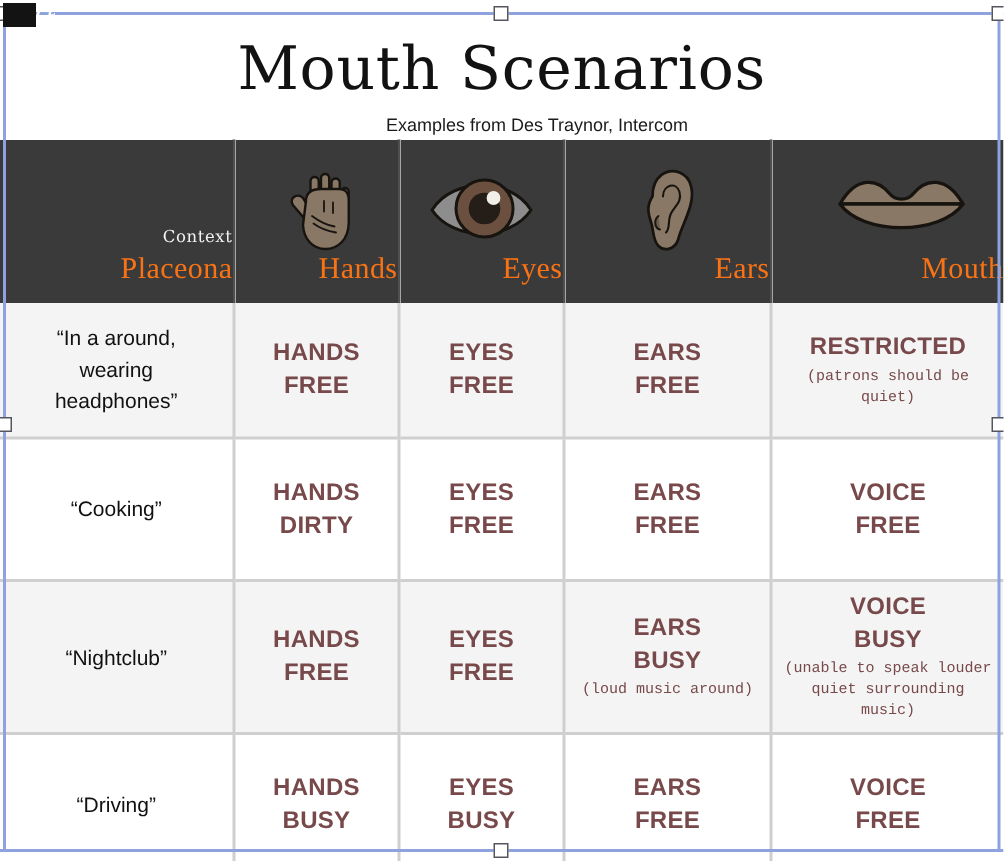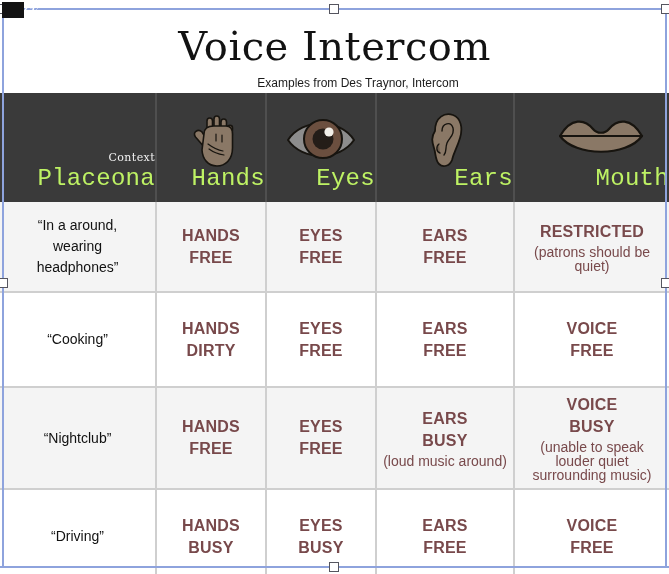--- a/index.html
+++ b/index.html
@@ -107,23 +107,23 @@
 
   .hdr-eyebrow {
     font-family: "DejaVu Serif", "Liberation Serif", serif;
     font-size: 11px;
     color: #f2f2f2;
     font-weight: 400;
     line-height: 13px;
     letter-spacing: 0.4px;
   }
   .hdr-label {
-    font-family: Liberation Mono, monospace;
-    font-size: 24px;
-    color: #bef264;
+    font-family: Liberation Serif, serif;
+    font-size: 20px;
+    color: #f97316;
     font-weight: 400;
     line-height: 30px;
     padding-bottom: 8px;
     letter-spacing: 0.3px;
   }
   .hdr-icon {
     display: block;
     height: 58px;
     margin: 0 auto;
     padding-top: 4px;
@@ -155,22 +155,22 @@
   }
   .state-text {
     font-family: "Liberation Sans", sans-serif;
     font-size: 16px;
     font-weight: bold;
     color: #78494b;
     line-height: 22px;
     letter-spacing: 0.2px;
   }
   .note-text {
-    font-family: Liberation Sans, sans-serif;
-    font-size: 14px;
+    font-family: Liberation Mono, monospace;
+    font-size: 10px;
     font-weight: 400;
     color: #78494b;
     line-height: 14px;
     padding-top: 2px;
   }
   .cell-stack { display: block; }
 </style>
 </head>
 <body>
 
@@ -184,21 +184,21 @@
   <div class="handle" style="left:329px; top:4px;"></div>
   <div class="handle" style="left:329px; top:562px;"></div>
   <div class="handle" style="left:-2px;  top:278px;"></div>
   <div class="handle" style="left:661px; top:278px;"></div>
   <div class="handle" style="left:661px; top:4px;"></div>
   <div class="handle" style="left:-2px;  top:4px;"></div>
 
   <div class="cf-badge">CF</div>
 
   <div class="title-block">
-    <div class="deck-title">Voice Intercom</div>
+    <div class="deck-title">Mouth Scenarios</div>
     <div class="deck-subtitle">Examples from Des Traynor, Intercom</div>
   </div>
 
   <table class="grid">
     <colgroup>
       <col class="c-ctx">
         <col class="c-hands">
         <col class="c-eyes">
         <col class="c-ears">
         <col class="c-mouth">

